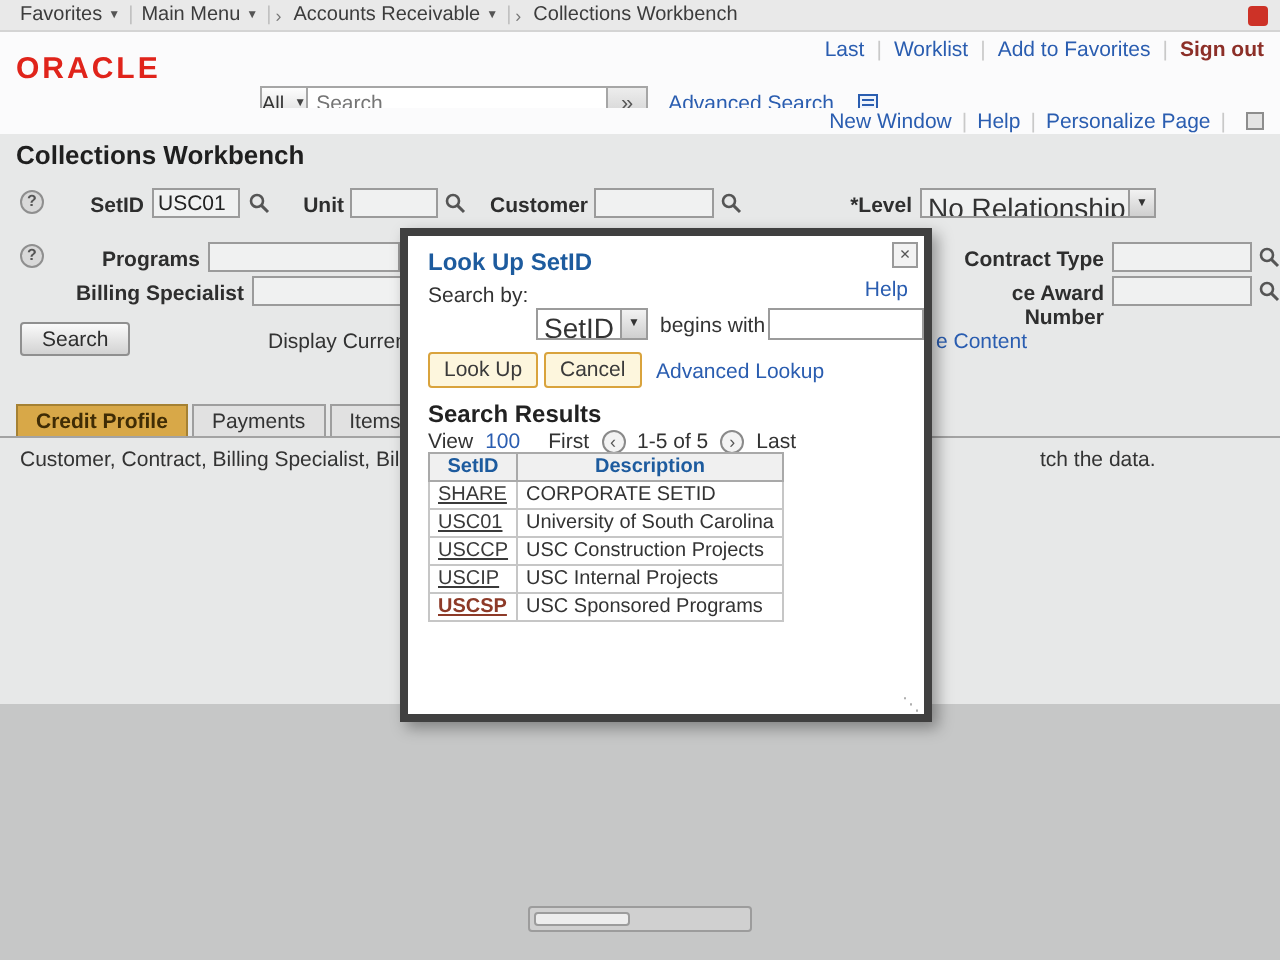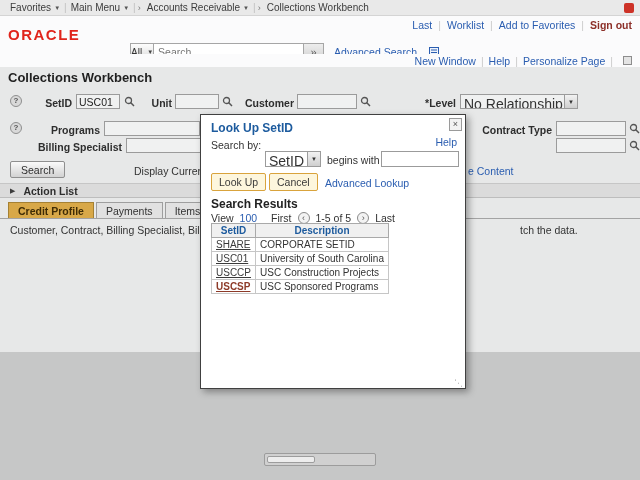--- a/index.html
+++ b/index.html
@@ -72,22 +72,22 @@
   .albar .arr { margin-left:10px; font-size:7px; color:#3d3d3d; }
   .albar .altxt { margin-left:8px; font-weight:bold; font-size:10.5px; color:#2e2e2e; }
 
   .tabs { position:absolute; left:8px; top:135px; display:flex; }
   .tab { padding:2px 9px; border:1px solid #9e9e9e; border-bottom:none; background:#e1e1e1;
          color:#333; font-size:10.5px; margin-right:2px; white-space:nowrap; cursor:pointer; }
   .tab.active { background:#d8a848; border-color:#a58133; color:#3f2c05; font-weight:bold; }
   .tabline { position:absolute; left:0; top:151px; width:640px; border-top:1px solid #a3a3a3; }
 
   
-  .modal { position:absolute; left:200px; top:114px; width:266px; height:275px; background:#fff;
-           border:1px solid #404040; box-shadow:3px 3px 7px rgba(0,0,0,0.35); z-index:50; }
+  .modal { position:absolute; left:200px; top:114px; width:266px; height:247px; background:#fff;
+           border:4px solid #404040; box-shadow:3px 3px 7px rgba(0,0,0,0.35); z-index:50; }
   .m-title { position:absolute; left:10px; top:6px; font-size:12px; font-weight:bold; color:#1d5b9e; }
   .m-close { position:absolute; right:3px; top:3px; width:13px; height:13px; border:1px solid #9a9a9a;
              background:#f2f2f2; color:#555; font-size:9px; line-height:11px; text-align:center; cursor:pointer; }
   .m-help { position:absolute; right:8px; top:21px; font-size:10.5px; }
   .m-lbl { position:absolute; font-size:10.5px; color:#333; white-space:nowrap; }
   .m-inp { position:absolute; border:1px solid #9b9b9b; background:#fff; height:16px;
            font-size:10.5px; font-family:inherit; padding:0 2px; color:#222; }
   .mdd { background:#fff; }
   .gold { position:absolute; height:18px; padding:0 7px; background:#fdf6dd; border:1px solid #d9a33c;
           border-radius:2px; font-size:10.5px; color:#3a3a3a; font-family:inherit; cursor:pointer; }
@@ -222,36 +222,33 @@
     <input class="inp" style="left: 556px; top: 54px; width: 70px;">
     <span class="mag" style="left:629px;top:56px;">
       <svg width="11" height="11" viewBox="0 0 11 11">
           <circle cx="4.5" cy="4.5" r="3" fill="none" stroke="#555" stroke-width="1.3"></circle>
           <line x1="6.8" y1="6.8" x2="10" y2="10" stroke="#555" stroke-width="1.5"></line>
         </svg>
     </span>
 
     <span class="lbl" style="left:26px;top:74px;width:96px;">Billing Specialist</span>
     <input class="inp" style="left: 126px; top: 71px; width: 100px;">
+    <span class="lbl" style="left:466px;top:74px;width:86px;text-align:right;">ce Award Number</span>
     <input class="inp" style="left: 556px; top: 71px; width: 70px;">
     <span class="mag" style="left:629px;top:73px;">
       <svg width="11" height="11" viewBox="0 0 11 11">
           <circle cx="4.5" cy="4.5" r="3" fill="none" stroke="#555" stroke-width="1.3"></circle>
           <line x1="6.8" y1="6.8" x2="10" y2="10" stroke="#555" stroke-width="1.5"></line>
         </svg>
     </span>
 
     <button class="sbtn" style="left:10px;top:94px;">Search</button>
     <span class="frag" style="left:134px;top:98px;">Display Curren</span>
     <a class="frag" style="left:468px;top:98px;color:#2a5db0;">e Content</a>
 
-    <div class="albar">
-      <span class="arr">▶</span>
-      <span class="altxt">Action List</span>
-    </div>
 
     <div class="tabs">
       <div class="tab active">Credit Profile</div>
       <div class="tab">Payments</div>
       <div class="tab">Items</div>
       <div class="tab">Conversations</div>
     </div>
     <div class="tabline"></div>
 
     <span class="frag" style="left:10px;top:157px;">Customer, Contract, Billing Specialist, Billing Authority</span>
@@ -300,20 +297,24 @@
           <td>CORPORATE SETID</td>
         </tr>
         <tr>
           <td class="setid"><a>USC01</a></td>
           <td>University of South Carolina</td>
         </tr>
         <tr>
           <td class="setid"><a>USCCP</a></td>
           <td>USC Construction Projects</td>
         </tr>
+        <tr>
+          <td class="setid"><a>USCIP</a></td>
+          <td>USC Internal Projects</td>
+        </tr>
         <tr class="visited">
           <td class="setid"><a>USCSP</a></td>
           <td>USC Sponsored Programs</td>
         </tr>
       </tbody>
     </table>
 
     <span class="m-resize">⋱</span>
   </div>
 

